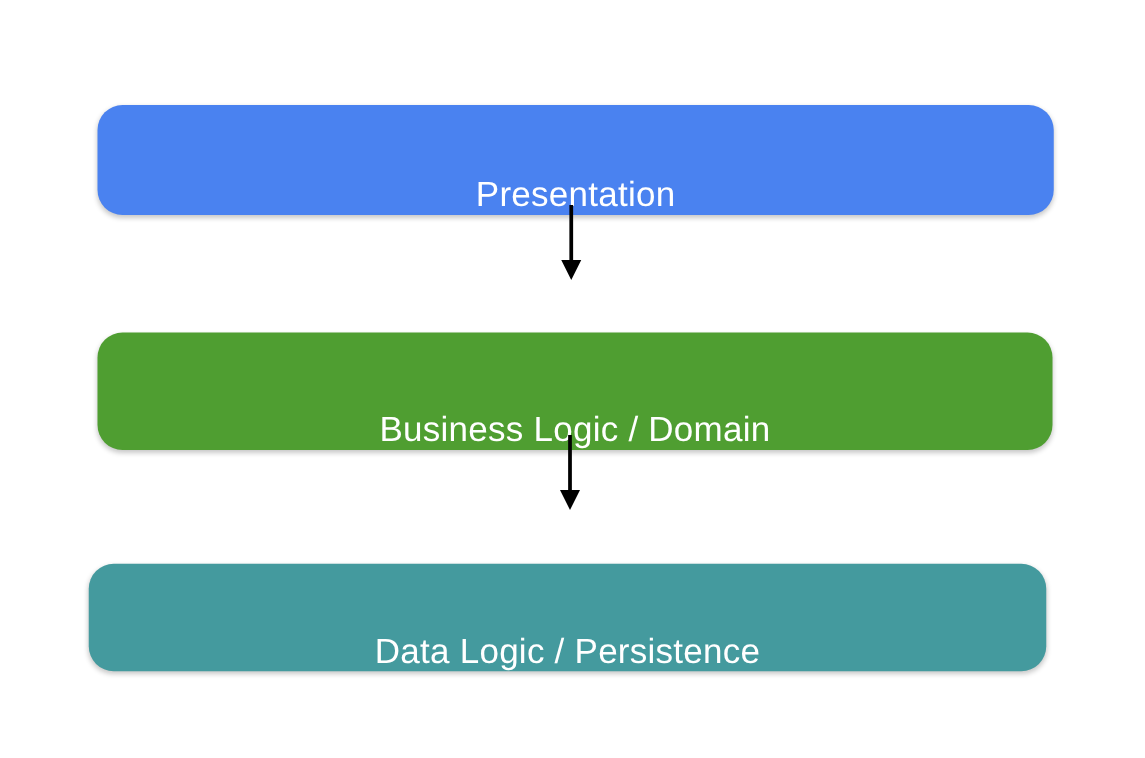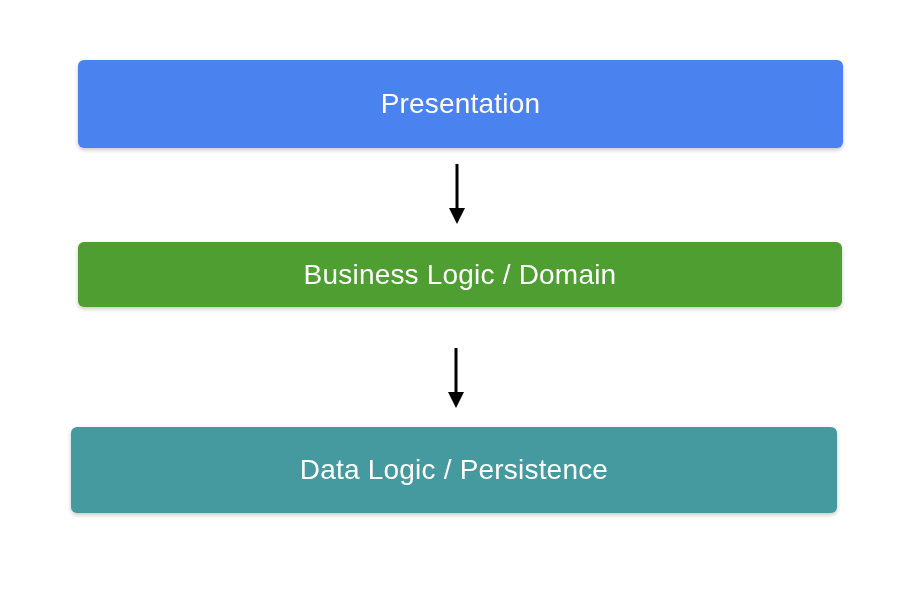--- a/index.html
+++ b/index.html
@@ -10,44 +10,45 @@
   }
   .canvas {
     position: relative;
     width: 916px;
     height: 606px;
     background: #ffffff;
     overflow: hidden;
   }
   .layer-box {
     position: absolute;
-    border-radius: 6px;
+    border-radius: 20px;
     display: flex;
-    align-items: center;
+    align-items: flex-end;
     justify-content: center;
     box-shadow: 0 2px 4px rgba(0,0,0,0.22);
+    margin-top: 24px;
   }
   .layer-box .layer-label {
     color: #ffffff;
     font-size: 28px;
     font-weight: 400;
     letter-spacing: 0.2px;
     white-space: nowrap;
   }
   .box-presentation {
     left: 78px;
     top: 60px;
     width: 765px;
     height: 88px;
   }
   .box-business {
     left: 78px;
     top: 242px;
     width: 764px;
-    height: 65px;
+    height: 94px;
   }
   .box-data {
     left: 71px;
     top: 427px;
     width: 766px;
     height: 86px;
   }
   .arrow {
     position: absolute;
     width: 22px;

